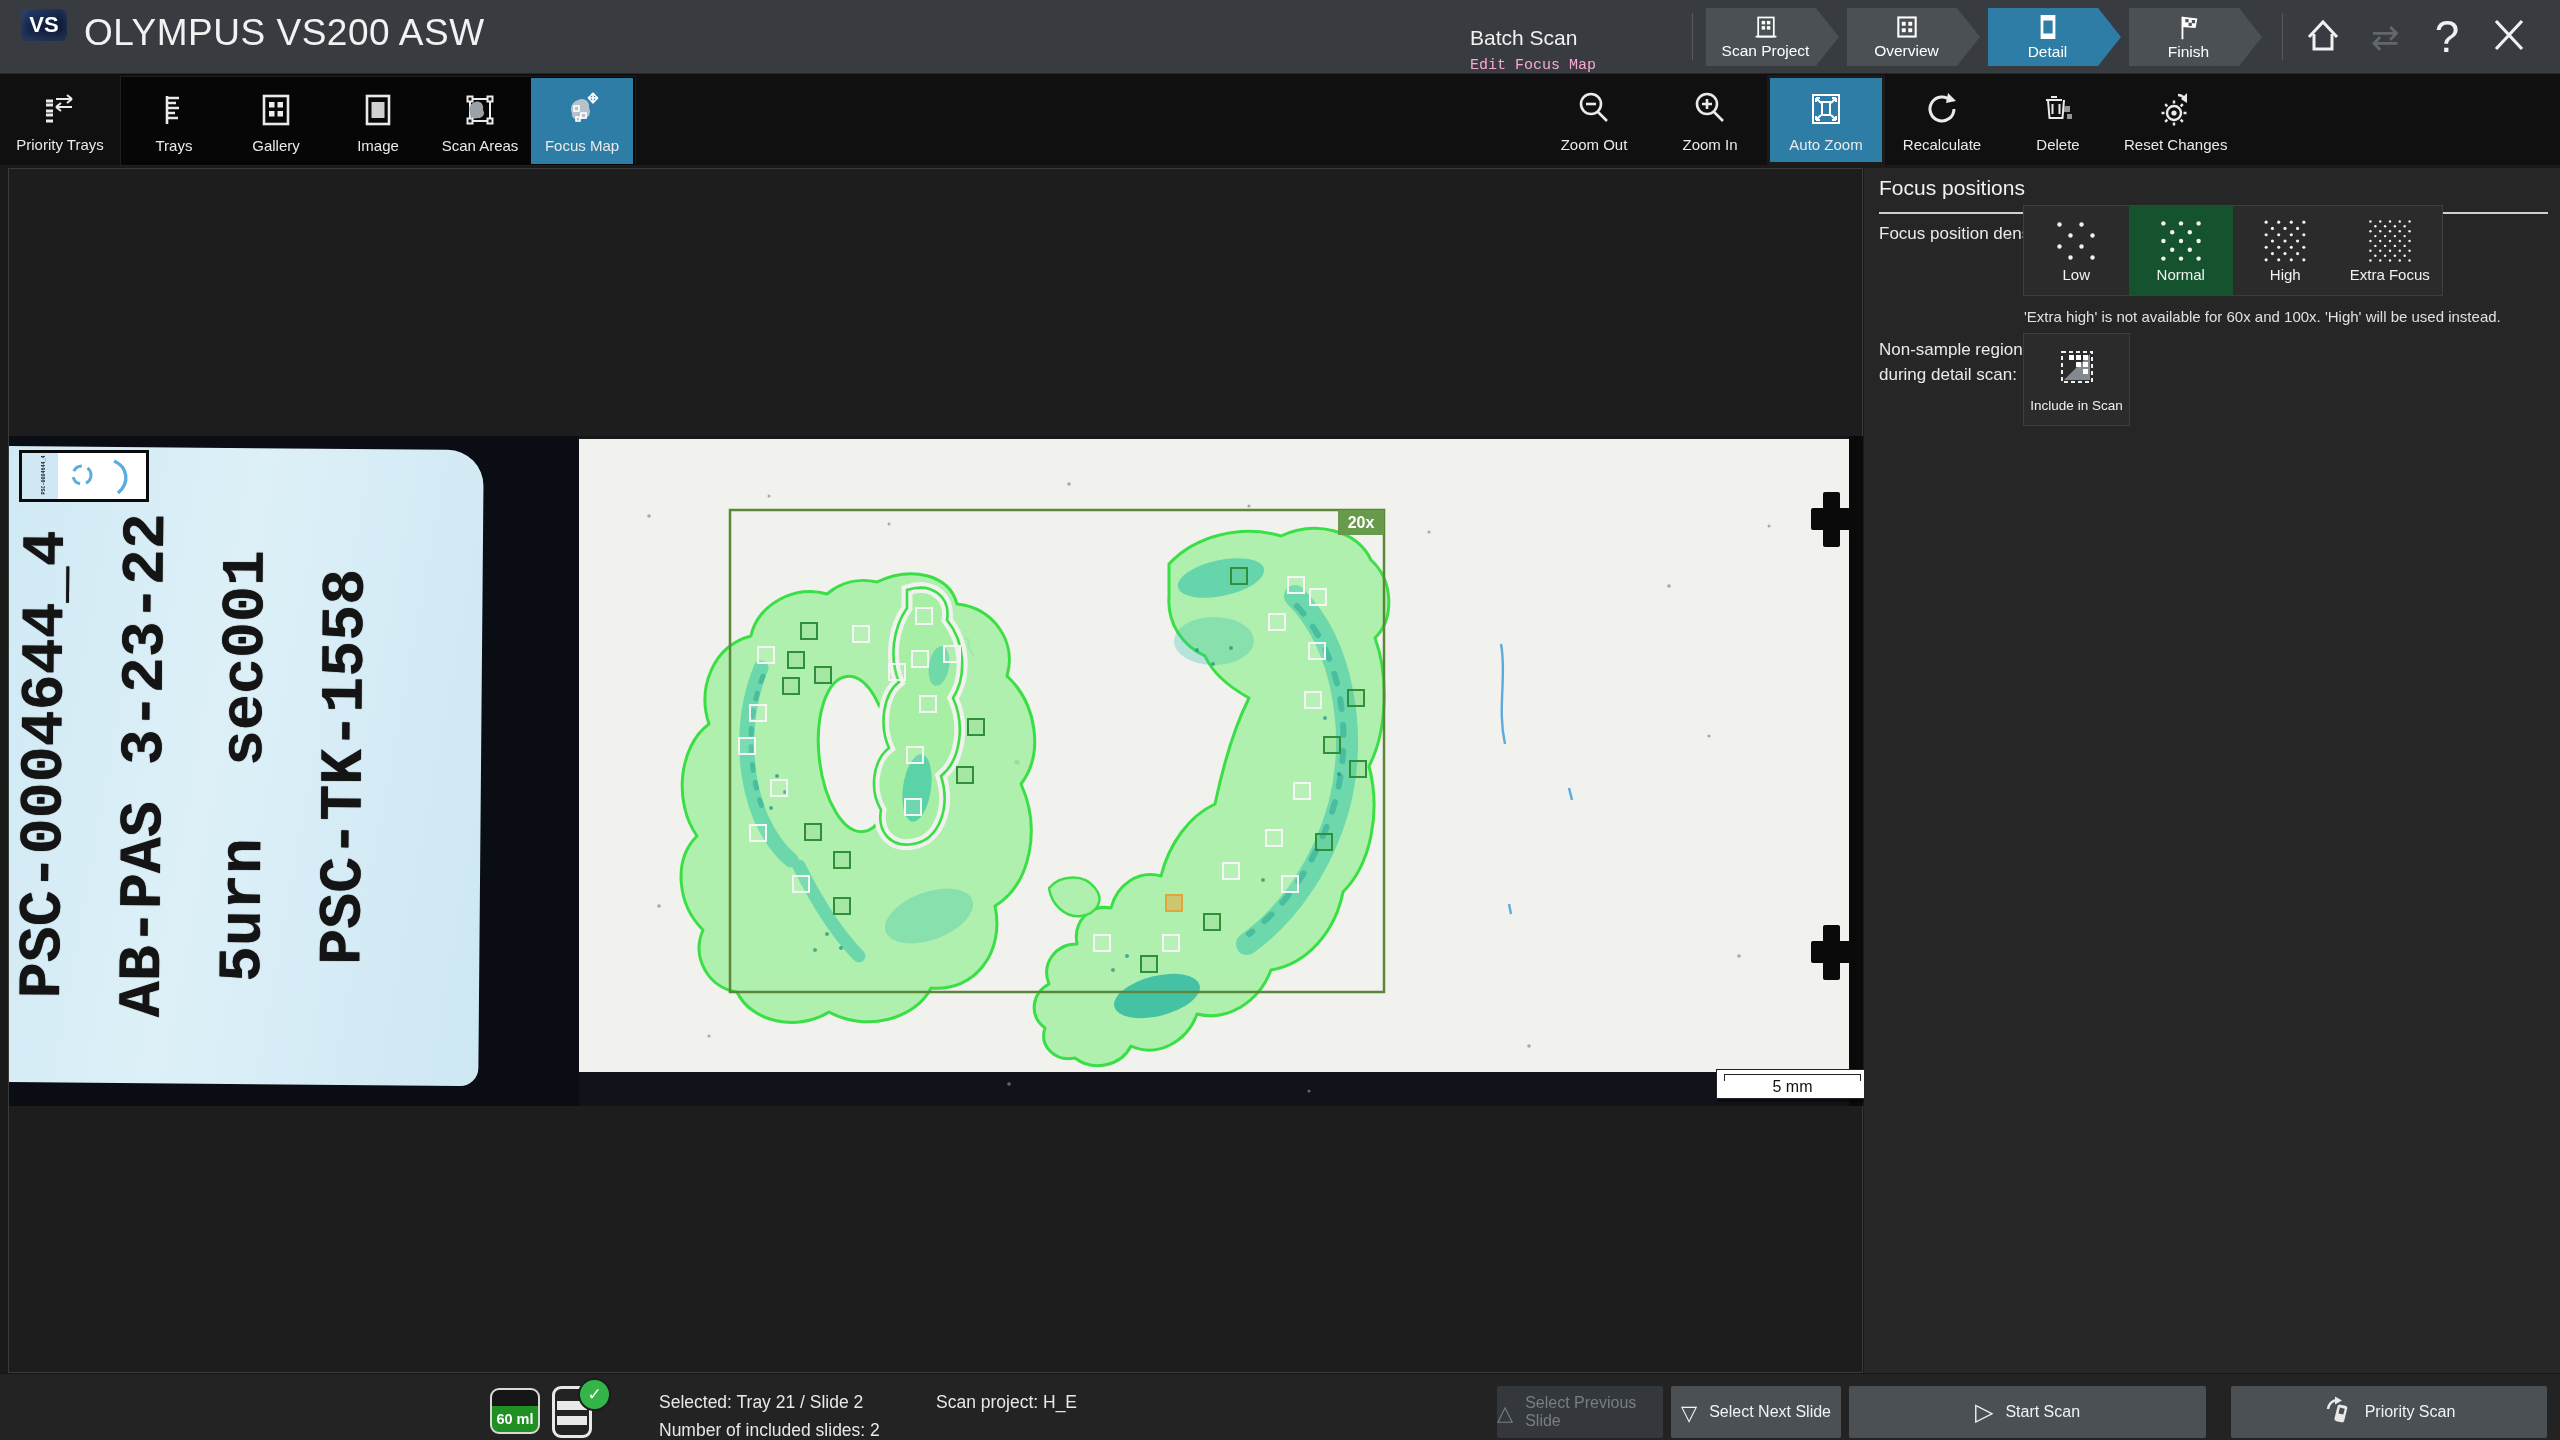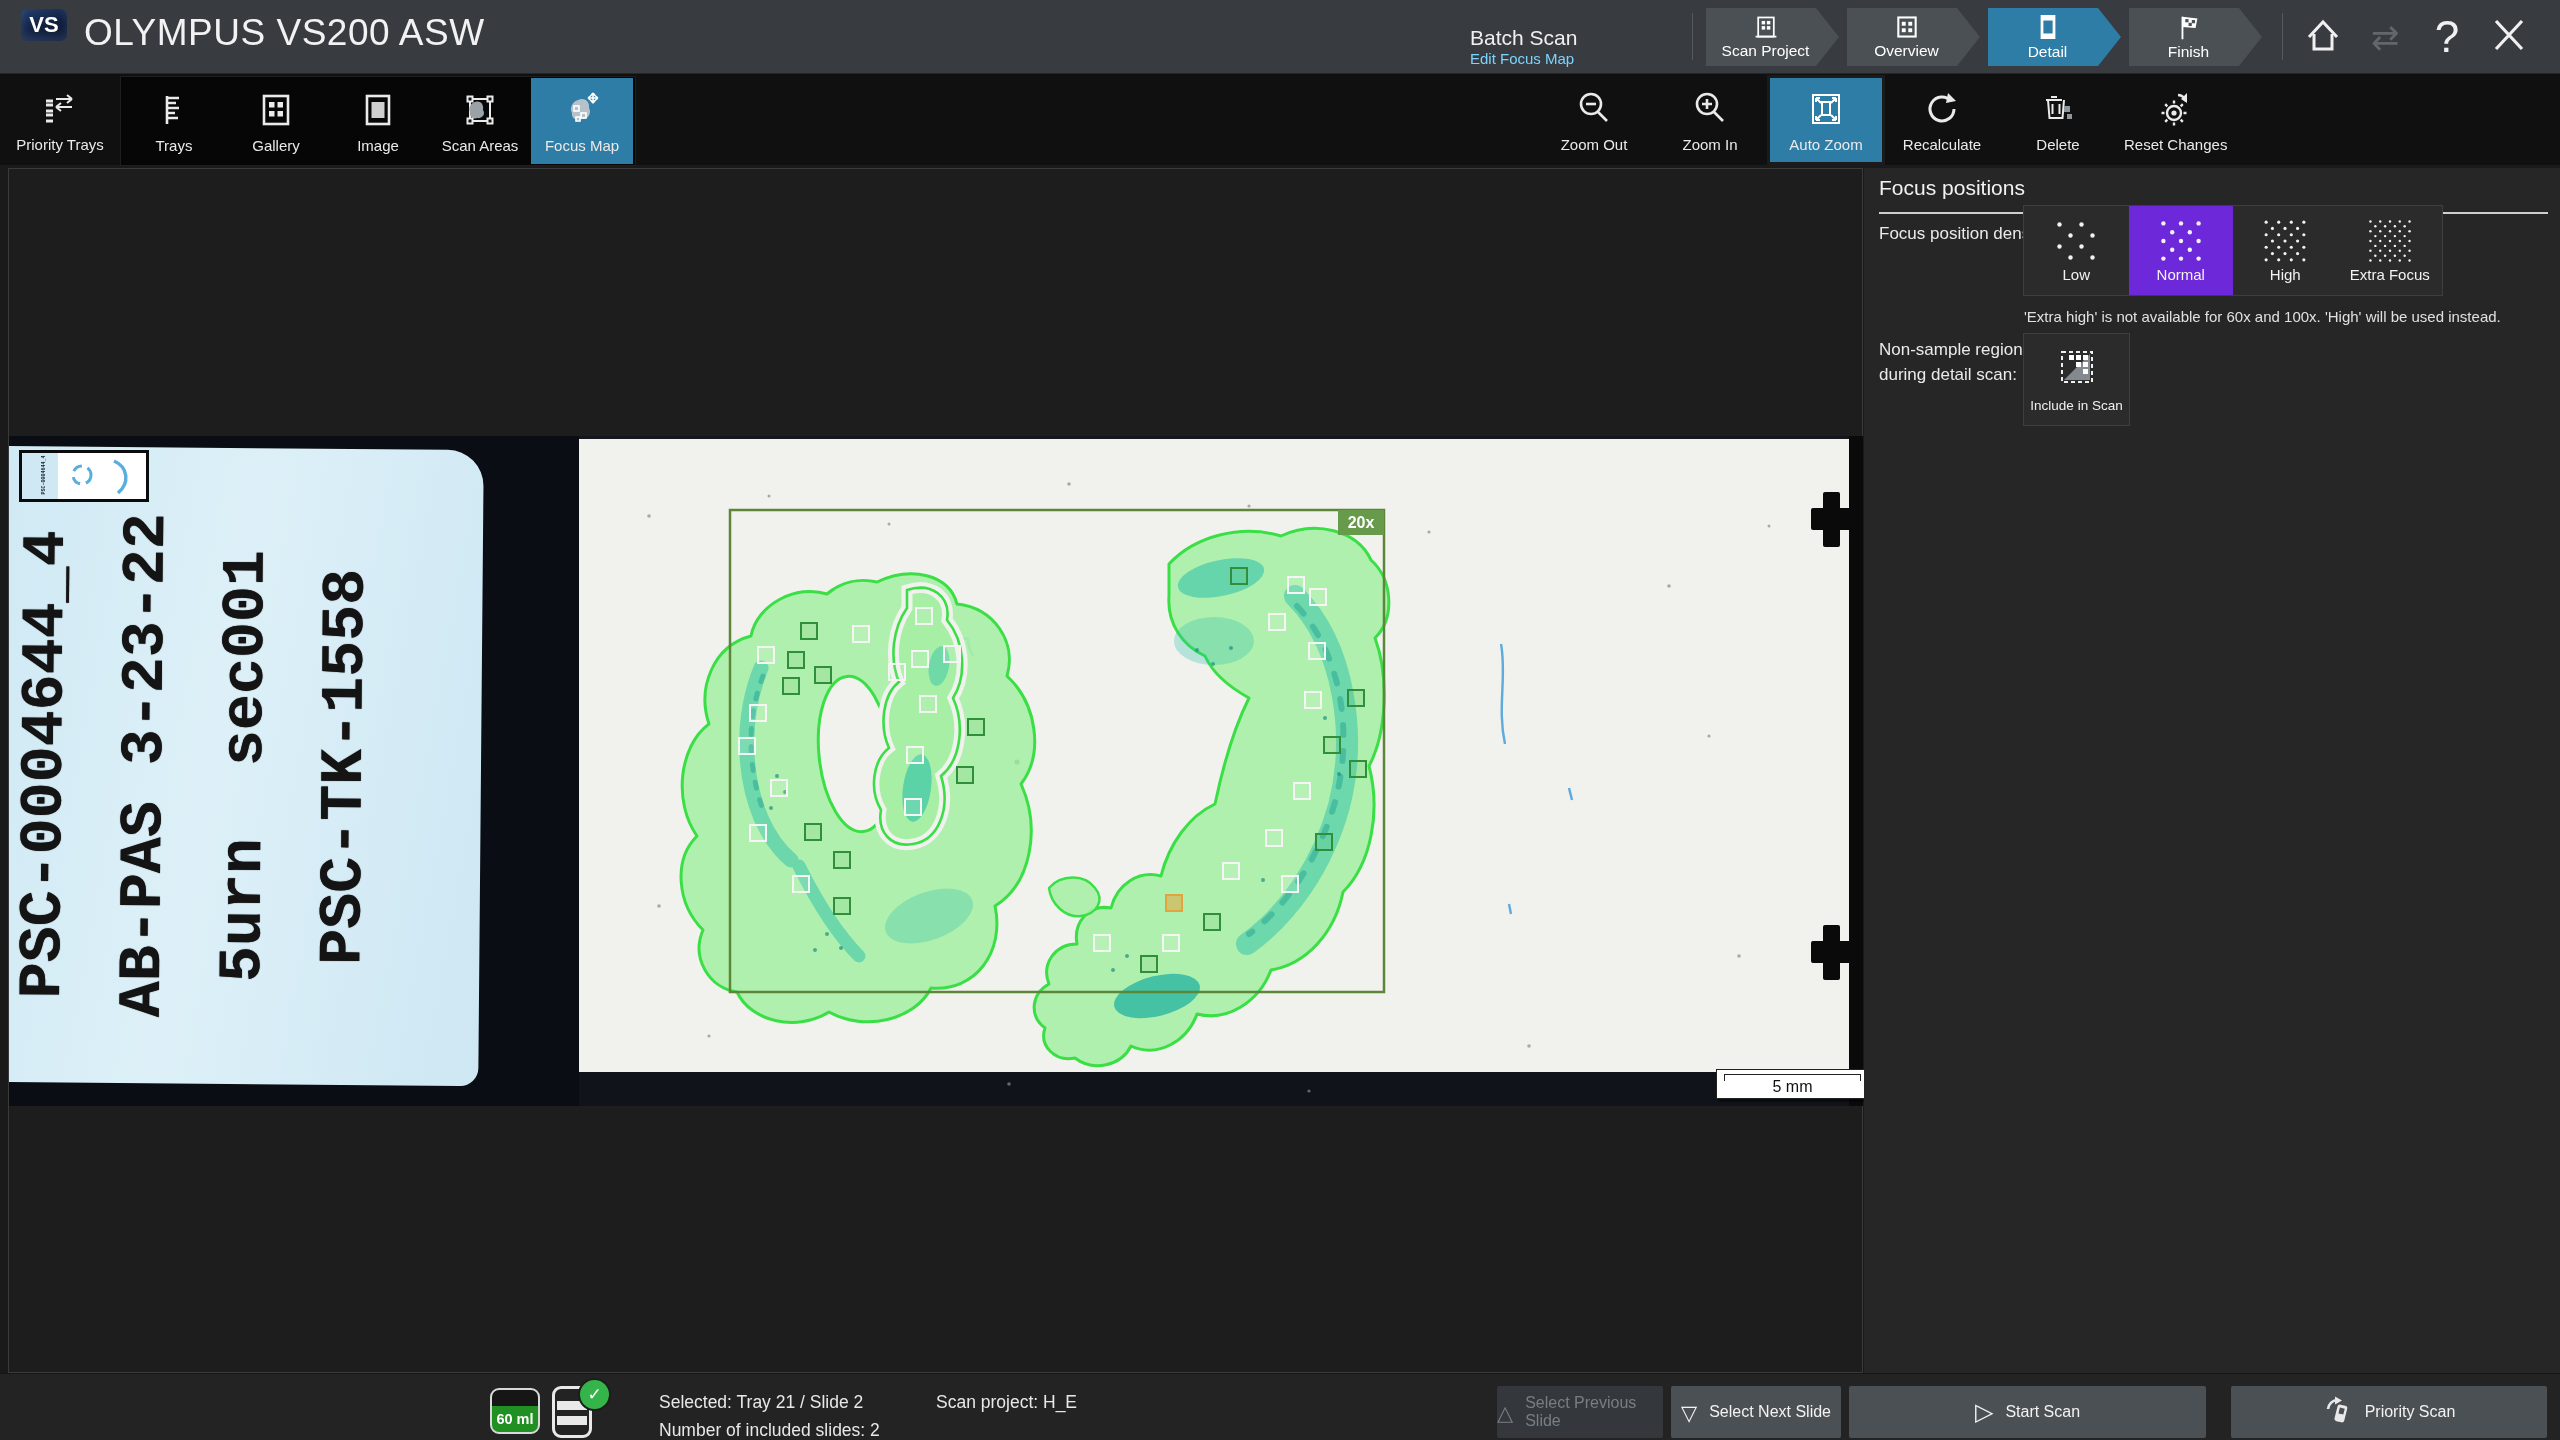--- a/index.html
+++ b/index.html
@@ -8,21 +8,21 @@
         background:#1a1a1a;-webkit-font-smoothing:antialiased;}
   
   .titlebar{position:absolute;left:0;top:0;width:2560px;height:73px;background:#383c41;border-bottom:1px solid #24262a;}
   .logo{position:absolute;left:21px;top:9px;width:46px;height:32px;border-radius:7px;
         background:linear-gradient(160deg,#24406e 0%,#101d3d 55%,#070d22 100%);
         display:flex;align-items:center;justify-content:center;font-weight:bold;font-size:22px;color:#fff;
         box-shadow:inset 0 -6px 10px rgba(120,160,220,.25);}
   .app-title{position:absolute;left:84px;top:12px;font-size:37px;font-weight:400;color:#f2f2f2;letter-spacing:.5px;}
   .mode{position:absolute;left:1470px;top:26px;width:200px;text-align:left;}
   .mode-title{font-size:21px;color:#f0f0f0;}
-  .mode-sub{font-size:15px;color:#7dd3fc;}
+  .mode-sub{font-size:15px;color:#f9a8d4;margin-top:7px;font-family:Liberation Mono, monospace;}
   .vsep{position:absolute;top:13px;width:1px;height:47px;background:#565a5f;}
   .steps{position:absolute;left:1706px;top:8px;height:58px;display:flex;}
   .step{position:relative;width:133px;height:58px;margin-right:8px;background:#4a5054;color:#fff;
         clip-path:polygon(0 0,110px 0,133px 50%,110px 100%,0 100%);
         display:flex;flex-direction:column;align-items:center;justify-content:center;cursor:pointer;}
   .step .slabel{font-size:15.5px;margin-top:2px;padding-right:14px;}
   .step.active{background:#2e7da7;}
   .step svg{display:block;margin-right:14px;}
   .winbtns{position:absolute;left:2292px;top:0;height:73px;display:flex;align-items:center;}
   .winbtn{width:62px;height:73px;display:flex;align-items:center;justify-content:center;cursor:pointer;}
@@ -65,21 +65,21 @@
             box-sizing:border-box;box-shadow:2px 3px 0 rgba(0,0,0,.35);}
   .sb-line{position:absolute;left:7px;right:7px;top:4px;height:6px;border-top:1.5px solid #222;border-left:1.5px solid #222;border-right:1.5px solid #222;}
   .sb-text{position:absolute;left:0;right:0;top:8px;text-align:center;font-size:16px;color:#111;}
   
   .panel{position:absolute;left:1864px;top:168px;width:696px;height:1205px;background:#262626;}
   .panel-title{position:absolute;left:15px;top:8px;font-size:21px;color:#f2f2f2;}
   .panel-hr{position:absolute;left:15px;right:12px;top:44px;border-top:2px solid #cfcfcf;}
   .density-label{position:absolute;left:15px;top:56px;font-size:17px;color:#eaeaea;}
   .density-group{position:absolute;left:159px;top:37px;width:420px;height:91px;background:#2b2b2b;border:1px solid #3e3e3e;box-sizing:border-box;display:flex;}
   .density-opt{width:104.5px;display:flex;flex-direction:column;align-items:center;justify-content:center;gap:3px;cursor:pointer;}
-  .density-opt.selected{background:#6d28d9;}
+  .density-opt.selected{background:#14532d;}
   .density-opt .dlabel{font-size:15px;color:#f2f2f2;}
   .density-note{position:absolute;left:160px;top:140px;width:520px;font-size:15px;color:#e0e0e0;}
   .ns-label1{position:absolute;left:15px;top:172px;font-size:17px;color:#eaeaea;}
   .ns-label2{position:absolute;left:15px;top:197px;font-size:17px;color:#eaeaea;}
   .include-btn{position:absolute;left:159px;top:165px;width:107px;height:93px;background:#2b2b2b;border:1px solid #3e3e3e;
                box-sizing:border-box;display:flex;flex-direction:column;align-items:center;justify-content:center;gap:6px;cursor:pointer;}
   .include-btn .ilabel{font-size:13.5px;color:#f0f0f0;}
   
   .statusbar{position:absolute;left:0;top:1373px;width:2560px;height:67px;background:#232323;border-top:1px solid #161616;}
   .vol-badge{position:absolute;left:490px;top:14px;width:50px;height:46px;border:2px solid #d9d9d9;border-radius:9px;box-sizing:border-box;

